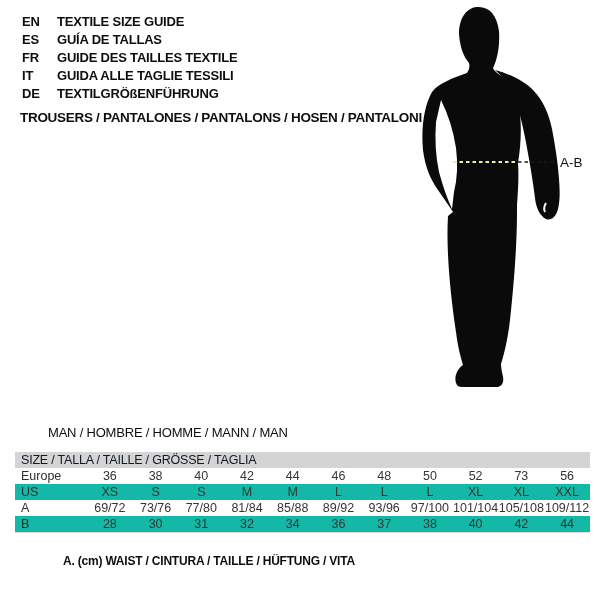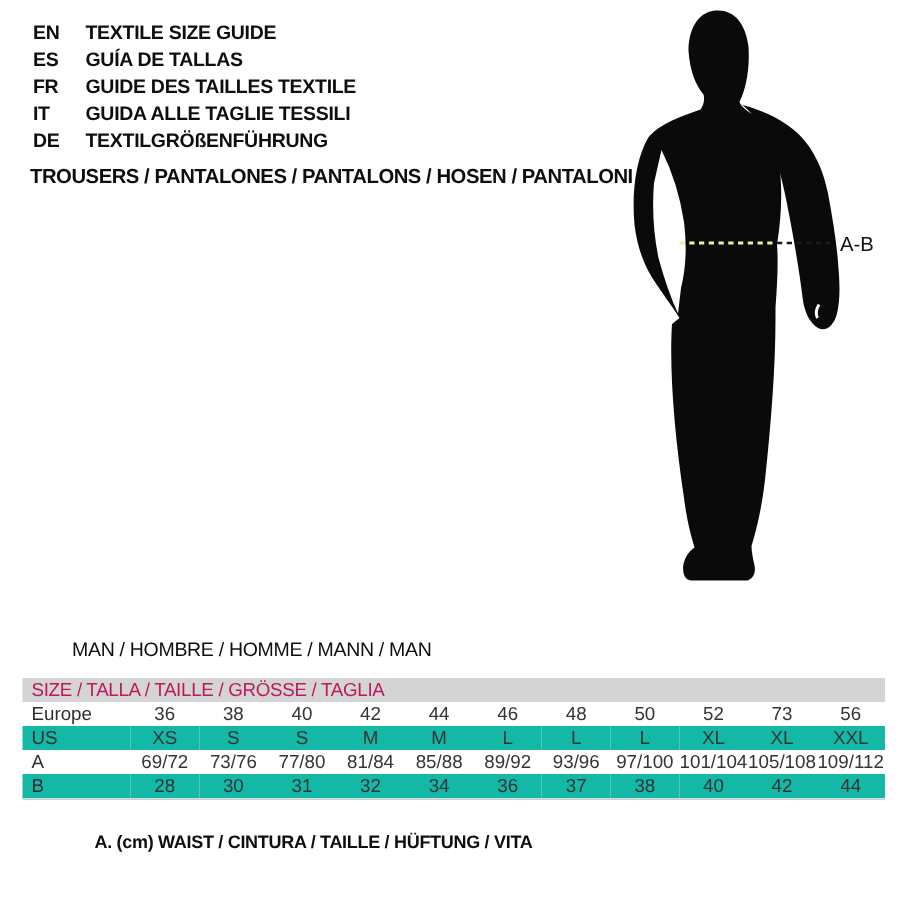--- a/index.html
+++ b/index.html
@@ -22,21 +22,21 @@
   }
   
   .figure-svg{position:absolute;left:410px;top:0;}
   
   .size-table{
     position:absolute;left:15px;top:452px;width:575px;
     border-collapse:collapse;table-layout:fixed;
     font-size:12.5px;color:#353535;border-bottom:1px solid #dcdcdc;
   }
   .size-table th{
-    background:#d4d4d4;font-weight:normal;text-align:left;color:#be185d;
+    background:#d4d4d4;font-weight:normal;text-align:left;color:#0f172a;
     height:16px;line-height:16px;padding:0 0 0 6px;font-size:12.5px;letter-spacing:-0.2px;white-space:nowrap;
   }
   .size-table td{height:16px;line-height:16px;padding:0;text-align:center;white-space:nowrap;}
   .size-table td.row-label{text-align:left;padding-left:6px;color:#2e2e2e;}
   .size-table tr.stripe{background:#14b8a6;}
   
   .notes{position:absolute;left:21px;top:553px;font-size:12px;font-weight:bold;letter-spacing:-0.2px;}
   .note-line{height:17px;line-height:17px;white-space:nowrap;margin-left:42px;}
 </style>
 </head>

